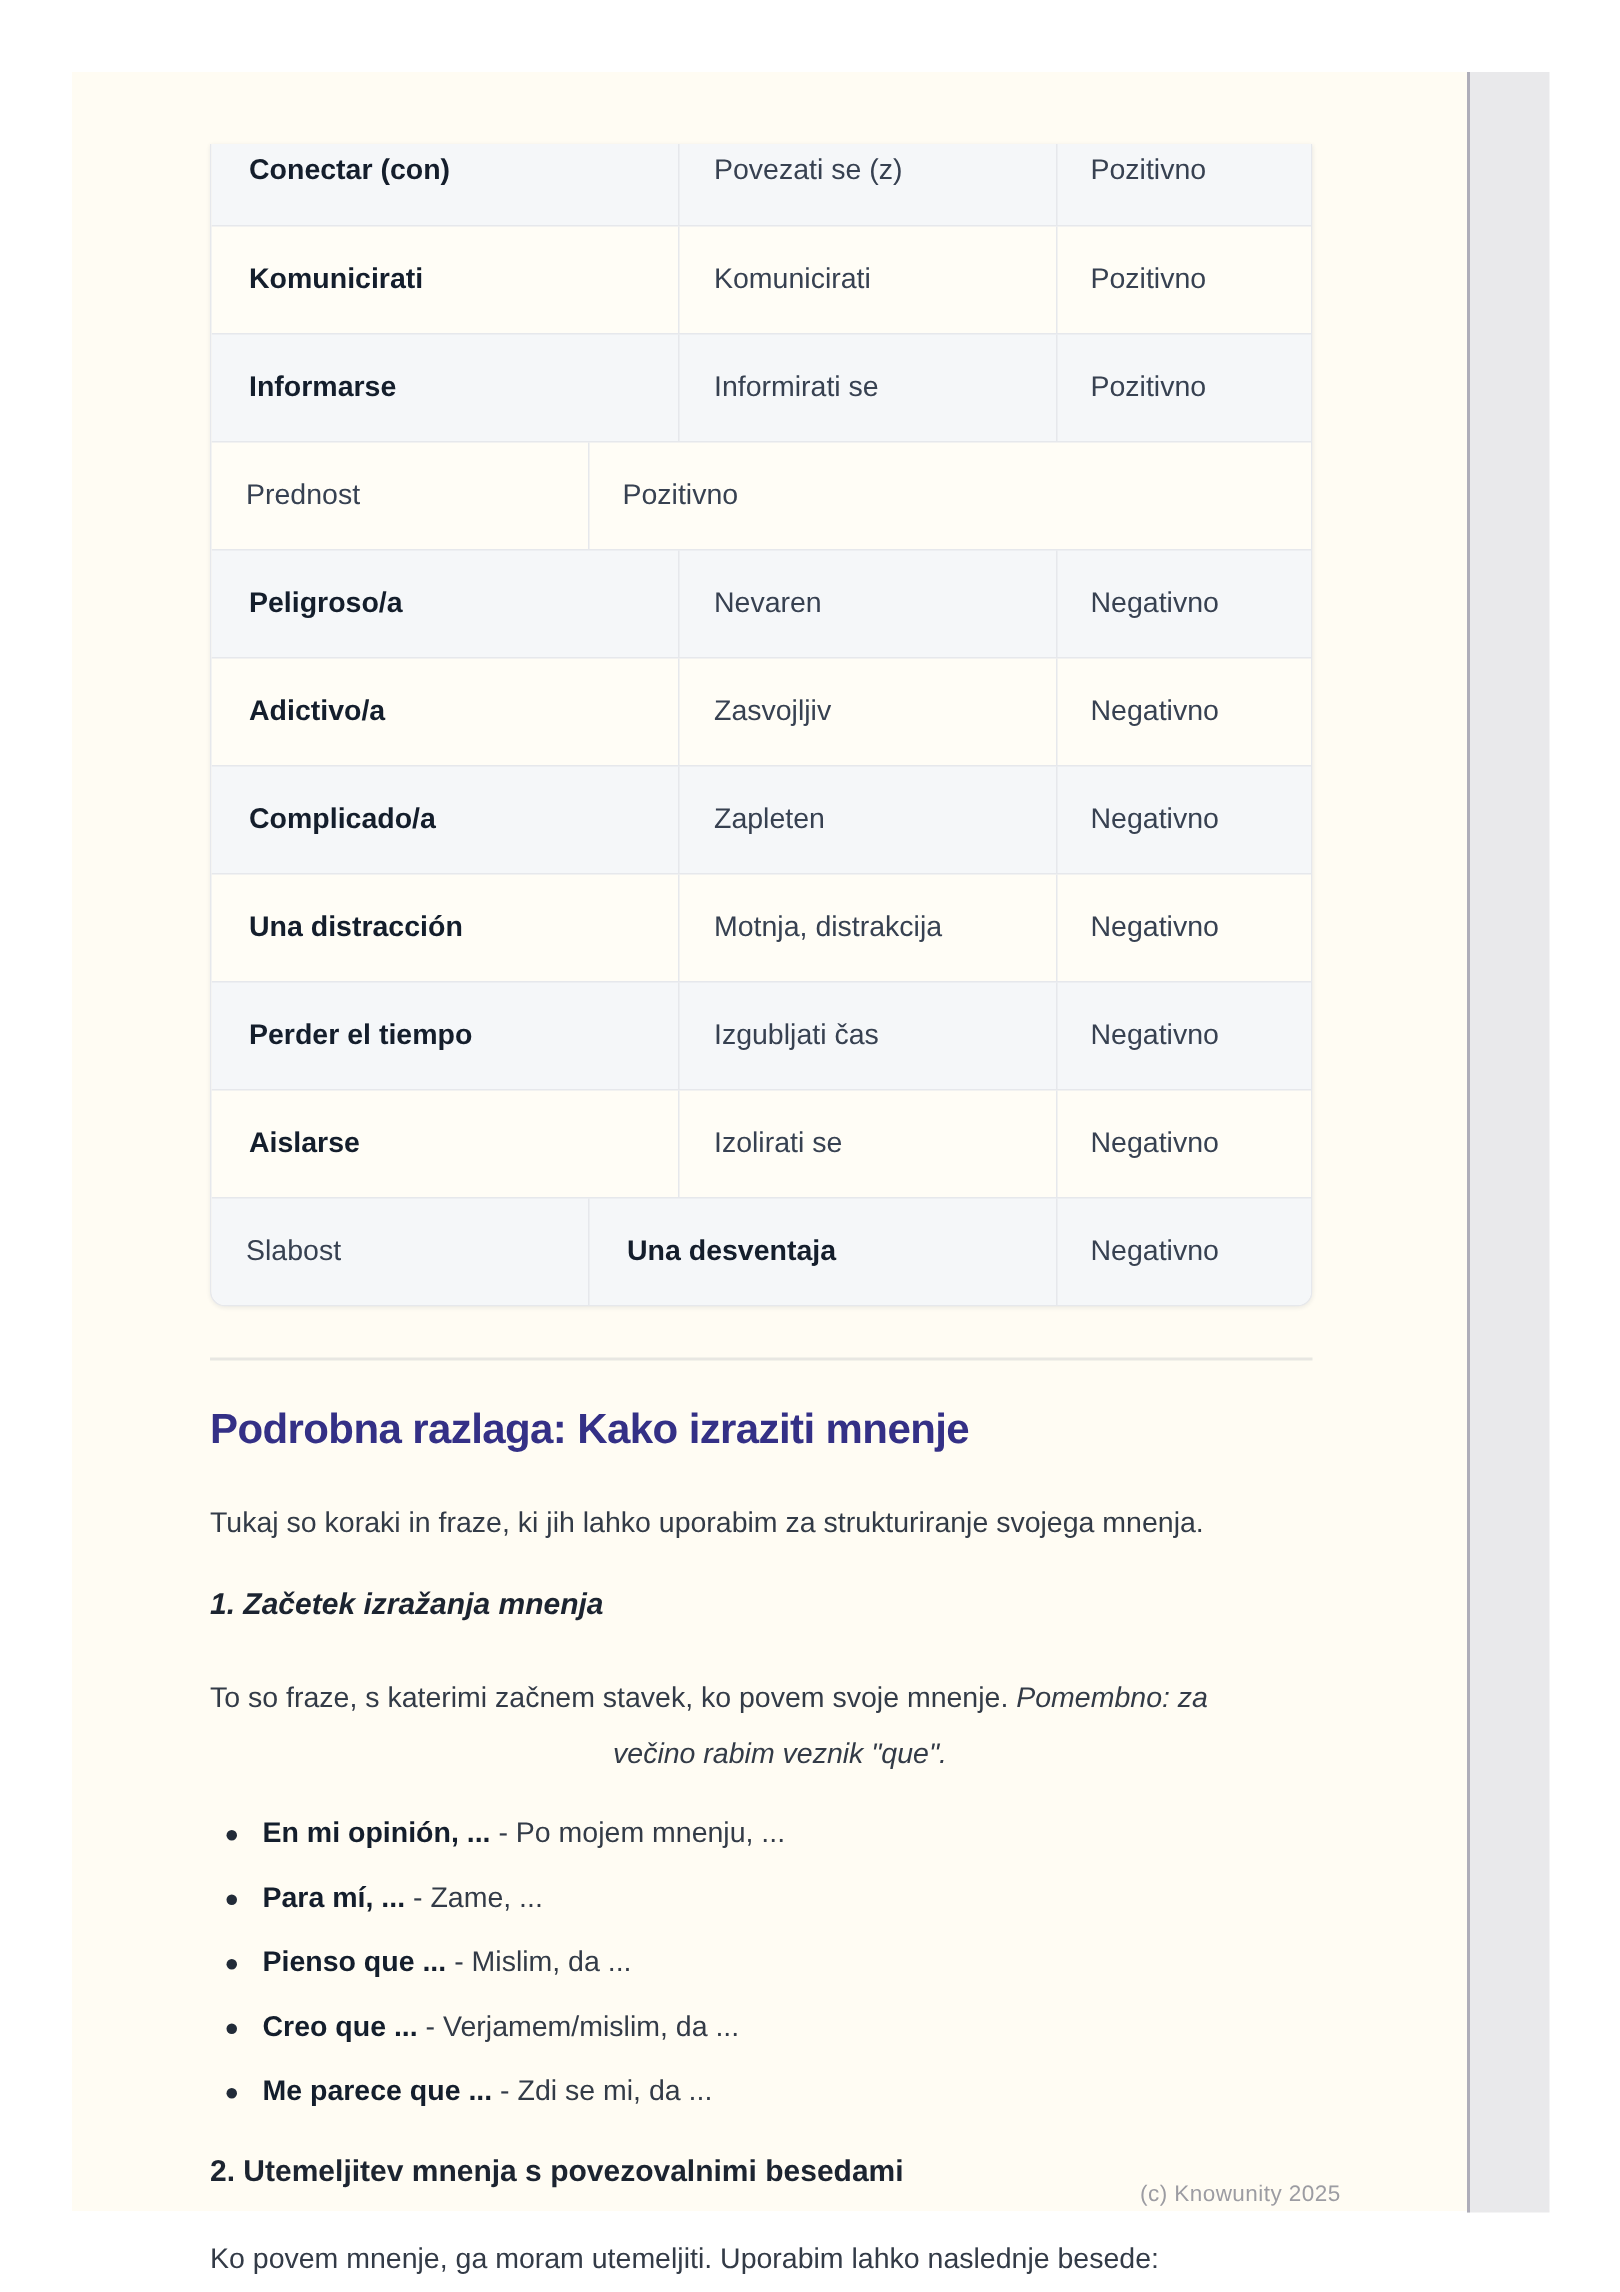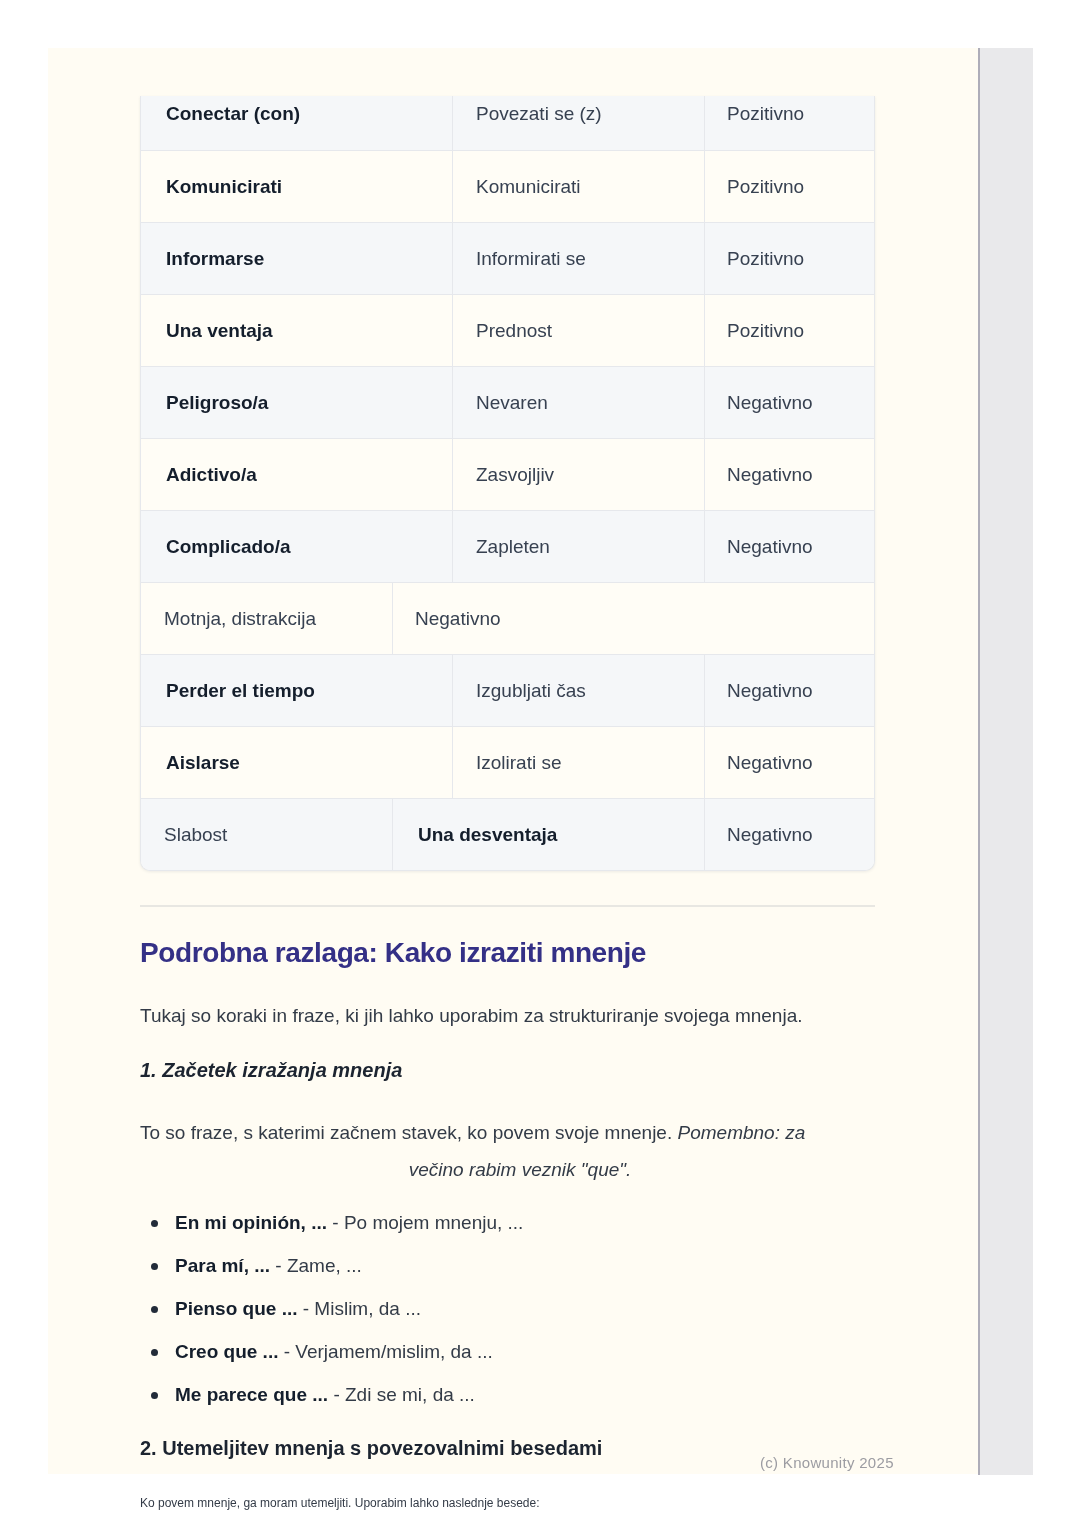--- a/index.html
+++ b/index.html
@@ -29,21 +29,21 @@
 
   .section-title { position:absolute; left:92px; top:889px; font-size:28px;
                    font-weight:bold; color:#343086; letter-spacing:-0.4px; }
   .intro { position:absolute; left:92px; top:957px; font-size:19px; color:#333b47; }
   .sub-heading { position:absolute; left:92px; font-size:20px; font-weight:bold; color:#1c2430; }
   .sub-heading.s1 { top:1011px;font-style:italic; }
   .sub-heading.s2 { top:1389px; }
   .step1-desc { position:absolute; left:92px; top:1066px; width:760px;
                 font-size:19px; line-height:37px; color:#333b47; }
   .step1-desc .it { font-style:italic;text-align:center; }
-  .closing { position:absolute; left:92px; top:1448px; font-size:12px; color:#333b47; }
+  .closing { position:absolute; left:92px; top:1448px; font-size:19px; color:#333b47; }
 
   .phrase-list { position:absolute; left:92px; top:1162px; list-style:none; }
   .phrase-list li { display:flex; line-height:26px; margin-bottom:17px;
                     font-size:19px; color:#333b47; }
   .dot { width:7px; height:7px; border-radius:50%; background:#222b38;
          margin:10px 17px 0 11px; flex:0 0 auto; }
   .phrase-es { font-weight:bold; color:#141e2c; white-space:pre; }
   .phrase-sl { white-space:pre; }
 
   .watermark { position:absolute; left:760px; top:1454px; width:248px;
@@ -71,21 +71,20 @@
     <div class="cell c3">Pozitivno</div>
   </div>
 
   <div class="t-row alt">
     <div class="cell c1">Informarse</div>
     <div class="cell c2">Informirati se</div>
     <div class="cell c3">Pozitivno</div>
   </div>
 
   <div class="t-row">
-    <div class="cell c1">Una ventaja</div>
     <div class="cell c2">Prednost</div>
     <div class="cell c3">Pozitivno</div>
   </div>
 
   <div class="t-row alt">
     <div class="cell c1">Peligroso/a</div>
     <div class="cell c2">Nevaren</div>
     <div class="cell c3">Negativno</div>
   </div>
 
@@ -95,20 +94,21 @@
     <div class="cell c3">Negativno</div>
   </div>
 
   <div class="t-row alt">
     <div class="cell c1">Complicado/a</div>
     <div class="cell c2">Zapleten</div>
     <div class="cell c3">Negativno</div>
   </div>
 
   <div class="t-row">
+    <div class="cell c1">Una distracción</div>
     <div class="cell c2">Motnja, distrakcija</div>
     <div class="cell c3">Negativno</div>
   </div>
 
   <div class="t-row alt">
     <div class="cell c1">Perder el tiempo</div>
     <div class="cell c2">Izgubljati čas</div>
     <div class="cell c3">Negativno</div>
   </div>
 

